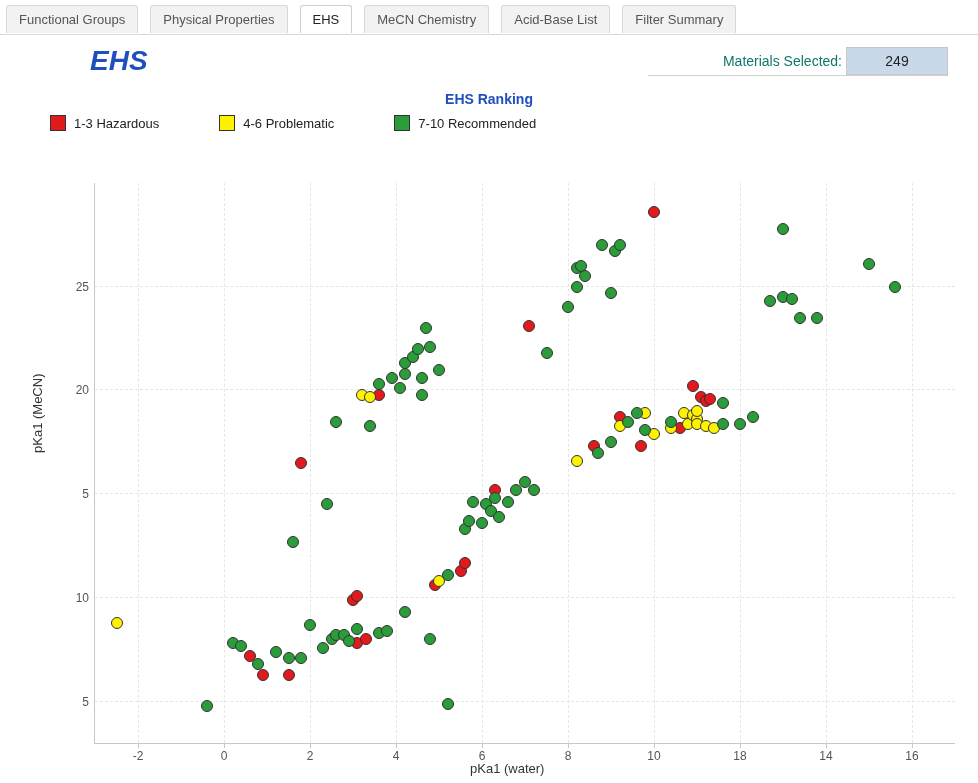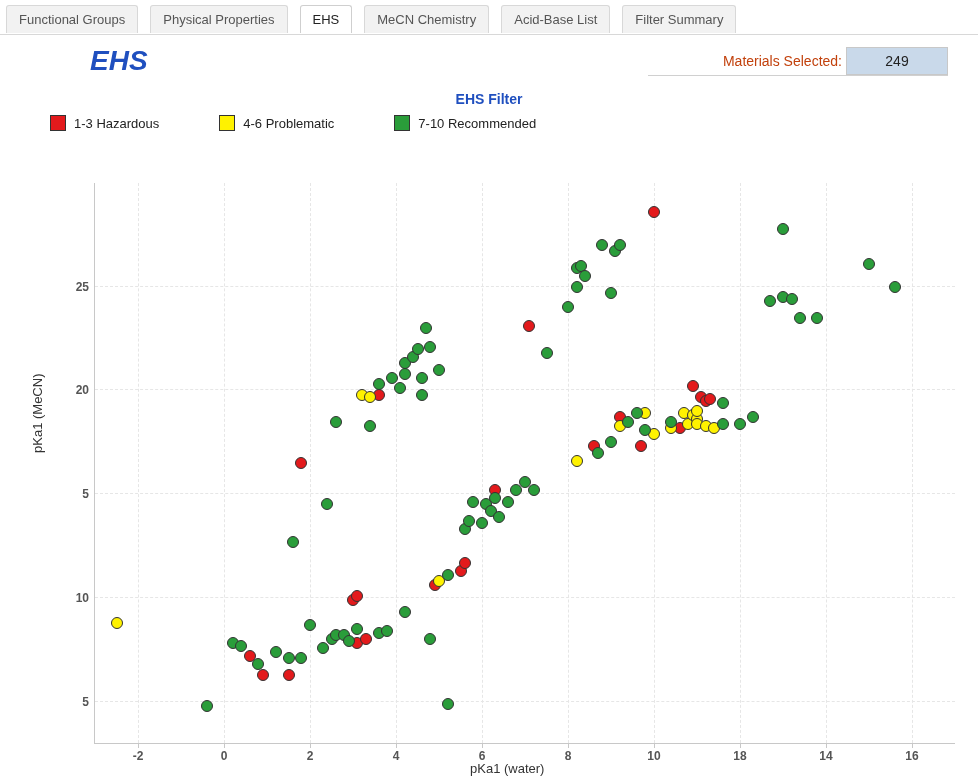--- a/index.html
+++ b/index.html
@@ -16,21 +16,21 @@
   }
   .tab.active{background:#fff;color:#222;border-color:#cfcfcf;z-index:2;}
   .tabbar-line{height:1px;background:#d8d8d8;width:100%;}
   
   .titlebar{display:flex;align-items:center;padding:10px 30px 0 30px;}
   .page-title{
     font:italic bold 28px Arial,Helvetica,sans-serif;
     color:#1f4fbf;margin-left:60px;
   }
   .mat-sel{margin-left:auto;display:flex;align-items:center;}
-  .mat-sel-label{font-size:14px;color:#c2410c;margin-right:4px;}
+  .mat-sel-label{font-size:14px;color:#0f766e;margin-right:4px;}
   .mat-sel-box{
     width:100px;height:26px;border:1px solid #c8c8c8;background:#c9d9ea;
     display:flex;align-items:center;justify-content:center;
     font-size:14px;margin-left:0;
   }
   .mat-sel-bar{border-bottom:1px solid #d0d0d0;height:28px;width:300px;display:flex;align-items:center;justify-content:flex-end;}
   
   .chart-wrap{position:relative;margin:6px 20px 0 20px;height:700px;}
   .legend-title{font:bold 14px Arial;color:#1f4fbf;text-align:center;padding-top:8px;}
   .legend{display:flex;gap:60px;padding:8px 0 4px 30px;}
@@ -41,21 +41,21 @@
   .sw-grn{background:#2a9d3a;}
   .plot{
     position:absolute;left:74px;top:100px;width:860px;height:560px;
     border-left:1px solid #c8c8c8;border-bottom:1px solid #c8c8c8;border-top:none;border-right:none;
   }
   .ylab{
     position:absolute;left:10px;top:370px;transform:rotate(-90deg);transform-origin:left top;
     font-size:13px;color:#333;
   }
   .xlab{position:absolute;left:450px;top:678px;font-size:13px;color:#333;}
-  .tick{position:absolute;font-size:12px;color:#555;font-weight:bold;}
+  .tick{position:absolute;font-size:12px;color:#555;}
   .gridv{position:absolute;top:0;bottom:0;border-left:1px dashed #e6e6e6;}
   .gridh{position:absolute;left:0;right:0;border-top:1px dashed #e6e6e6;}
   .ticklinev{position:absolute;bottom:-5px;height:5px;border-left:1px solid #c8c8c8;}
   .tickx{bottom:-20px;transform:translateX(-50%);}
   .ticky{left:-34px;transform:translateY(50%);text-align:right;width:28px;}
   .pt{
     position:absolute;width:12px;height:12px;border-radius:50%;
     border:1px solid #333;box-sizing:border-box;transform:translate(-50%,50%);
   }
   .c-red{background:#e31a1c;}
@@ -80,21 +80,21 @@
     <div class="page-title">EHS</div>
     <div class="mat-sel">
       <div class="mat-sel-bar">
         <span class="mat-sel-label">Materials Selected:</span>
         <div class="mat-sel-box">249</div>
       </div>
     </div>
   </div>
 
   <div class="chart-wrap">
-    <div class="legend-title">EHS Filter</div>
+    <div class="legend-title">EHS Ranking</div>
     <div class="legend" id="legend">
         <div class="lg-item">
           <span class="lg-sw sw-red"></span>
           <span>1-3 Hazardous</span>
         </div>
         <div class="lg-item">
           <span class="lg-sw sw-yel"></span>
           <span>4-6 Problematic</span>
         </div>
         <div class="lg-item">

